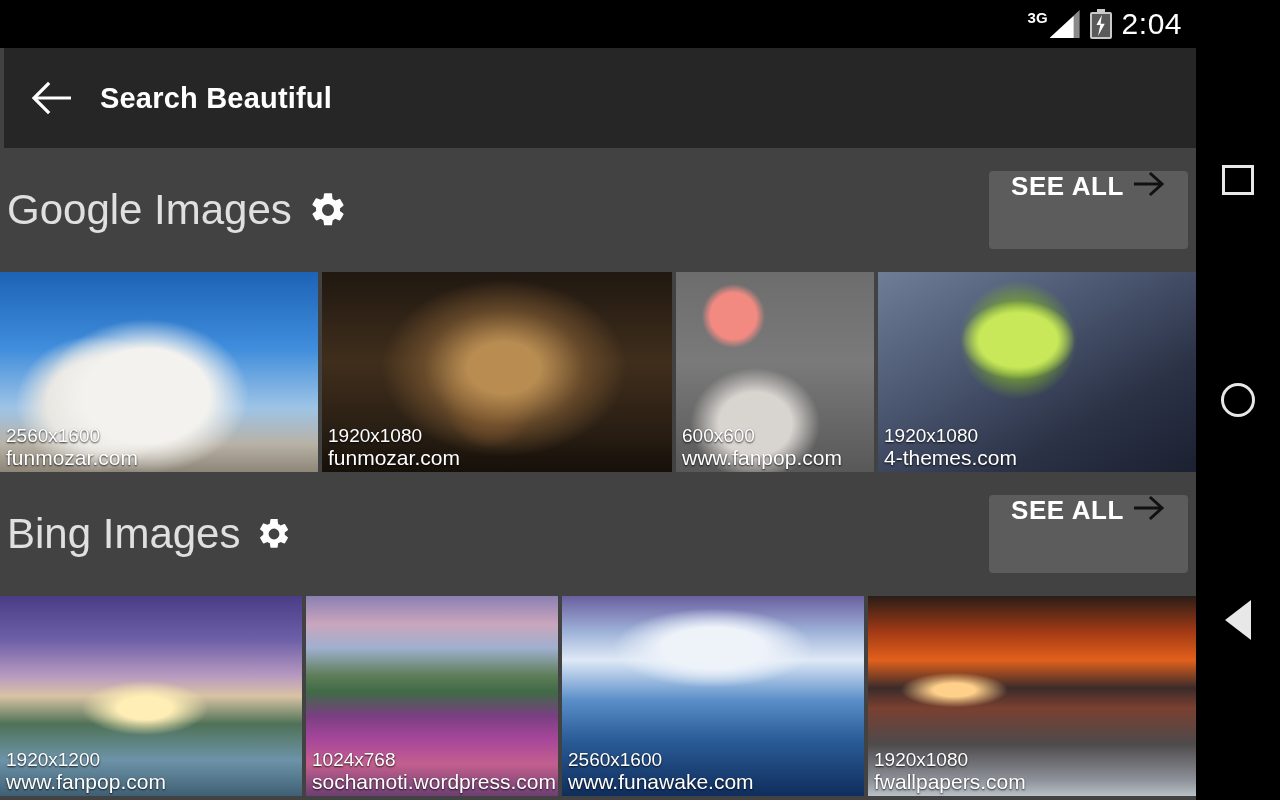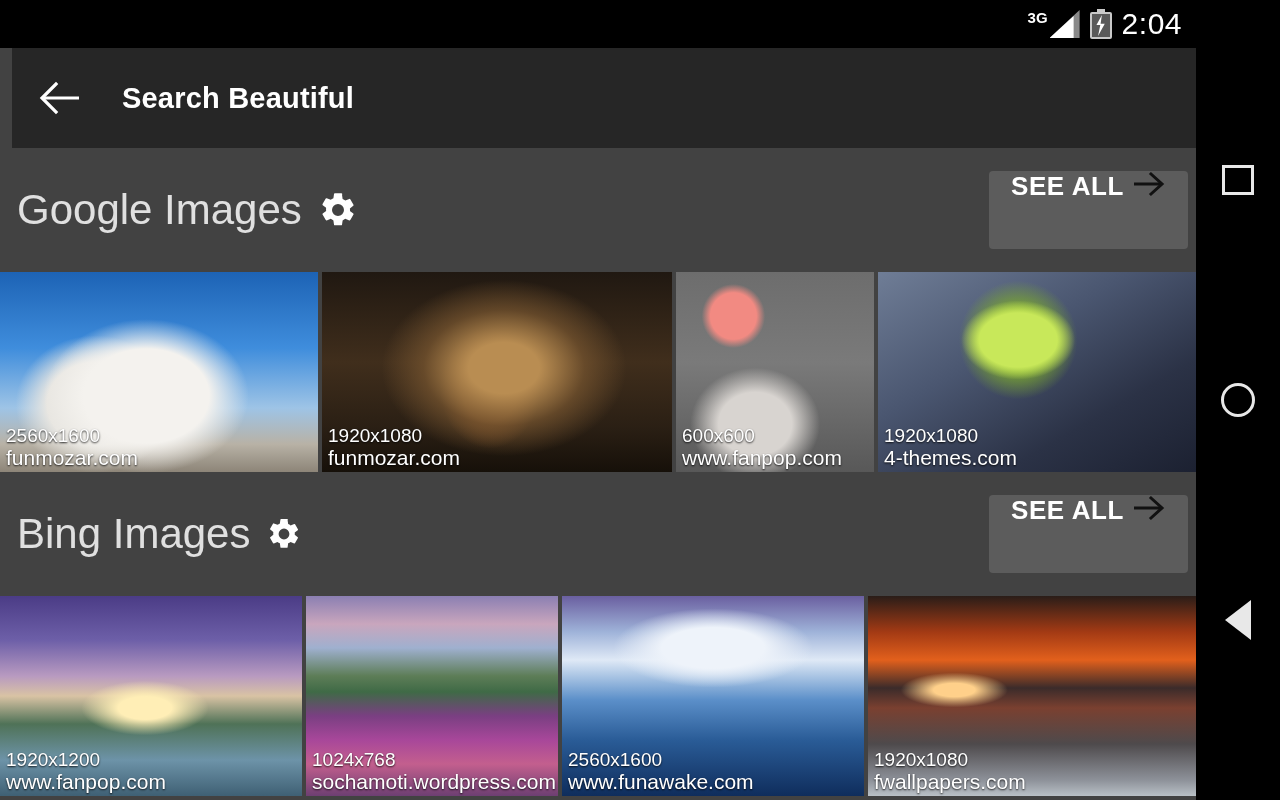--- a/index.html
+++ b/index.html
@@ -46,38 +46,38 @@
   }
   .bat-bolt {
     position:absolute; left:3px; top:6px; width:16px; height:21px;
     background:#fff;
     clip-path:polygon(58% 0, 24% 48%, 48% 48%, 34% 100%, 76% 42%, 50% 42%);
   }
   .sb-time { color:#fff; font-size:30px; line-height:1; letter-spacing:0.5px; }
 
   
   #appbar {
-    position:absolute; left:12px; top:48px; width:1196px; height:100px;
-    background:#262626; display:flex; align-items:center;gap:14px;
+    position:absolute; left:4px; top:48px; width:1196px; height:100px;
+    background:#262626; display:flex; align-items:center;
   }
   #back-btn {
     width:96px; height:100px; display:flex; align-items:center; justify-content:center;
     cursor:pointer;
   }
   .arrow-left { display:block; }
   #appbar-title {
     color:#fff; font-size:29px; font-weight:bold; letter-spacing:0.2px;
   }
 
   
   #content { position:absolute; left:0; top:148px; width:1196px; height:652px; background:#424242; }
 
   .section-header {
     position:relative; width:100%; height:124px;
-    display:flex; align-items:center; padding-left:17px;
+    display:flex; align-items:center; padding-left:7px;
   }
   .section-title-wrap { display:flex; align-items:center; gap:16px; }
   .section-title {
     color:#e0e0e0; font-size:42px; font-weight:normal; letter-spacing:0px;
   }
   .gear-icon { display:block; }
   .see-all-btn {
     position:absolute; right:8px; top:50%; transform:translateY(-50%);
     background:#5c5c5c; border-radius:4px;
     height:78px; padding:0 22px;

